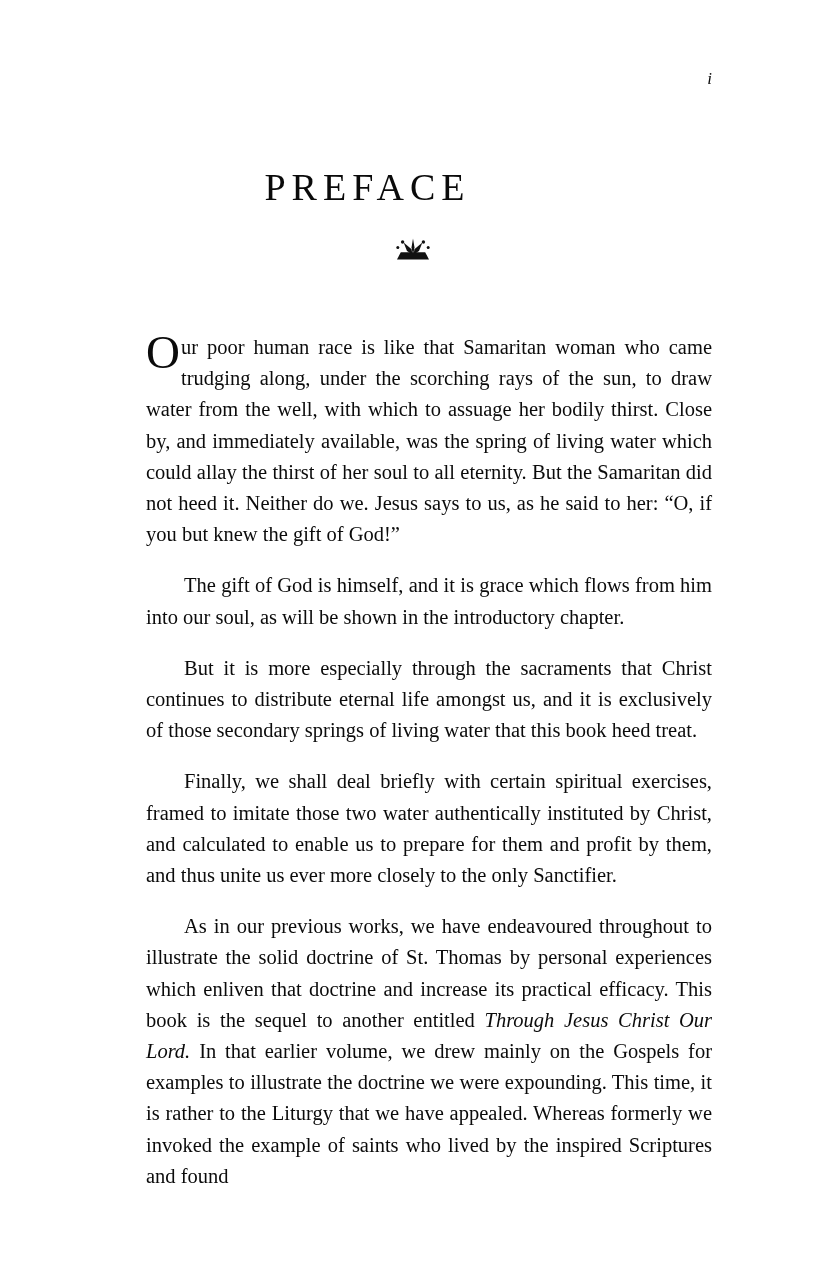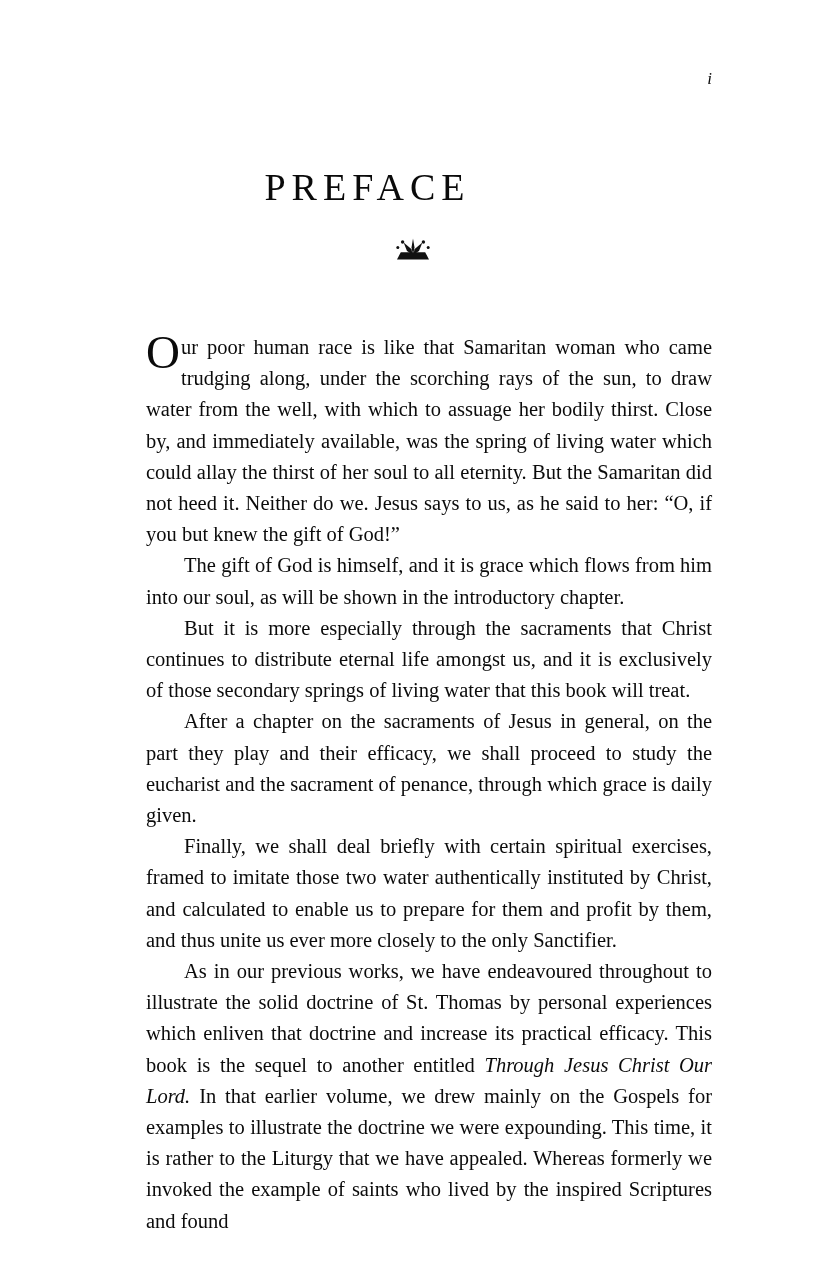--- a/index.html
+++ b/index.html
@@ -68,21 +68,21 @@
   }
   .para {
     margin: 0;
     font-size: 20.5px;
     line-height: 31.2px;
     text-align: justify;
     text-justify: inter-word;
     hyphens: none;
     color: #0b0b0b;
   }
-  .para + .para { text-indent: 38px; }
+  .para + .para { text-indent: 38px; margin-top: 20px; }
   .para.first { text-indent: 0; }
 
   .dropcap {
     float: left;
     font-size: 47px;
     line-height: 34px;
     padding: 0 1px 0 0;
     margin: 3px 0 0 0;
     font-weight: 400;
   }
@@ -118,23 +118,22 @@
       </g>
     </svg>
   </div>
 
   <div class="body-block">
 
     <p class="para first"><span class="dropcap">O</span><span>ur poor human race is like that Samaritan woman who came trudging along, under the scorching rays of the sun, to draw water from the well, with which to assuage her bodily thirst. Close by, and immediately available, was the spring of living water which could allay the thirst of her soul to all eternity. But the Samaritan did not heed it. Neither do we. Jesus says to us, as he said to her: “O, if you but knew the gift of God!”</span></p>
 
     <p class="para">The gift of God is himself, and it is grace which flows from him into our soul, as will be shown in the introductory chapter.</p>
 
-    <p class="para">But it is more especially through the sacraments that Christ continues to distribute eternal life amongst us, and it is exclusively of those secondary springs of living water that this book will treat.</p>
+    <p class="para">But it is more especially through the sacraments that Christ continues to distribute eternal life amongst us, and it is exclusively of those secondary springs of living water that this book heed treat.</p>
 
-    <p class="para">After a chapter on the sacraments of Jesus in general, on the part they play and their efficacy, we shall proceed to study the eucharist and the sacrament of penance, through which grace is daily given.</p>
 
     <p class="para">Finally, we shall deal briefly with certain spiritual exercises, framed to imitate those two water authentically instituted by Christ, and calculated to enable us to prepare for them and profit by them, and thus unite us ever more closely to the only Sanctifier.</p>
 
     <p class="para"><span>As in our previous works, we have endeavoured throughout to illustrate the solid doctrine of St. Thomas by personal experiences which enliven that doctrine and increase its practical efficacy. This book is the sequel to another entitled </span><span class="title-italic">Through Jesus Christ Our Lord.</span><span> In that earlier volume, we drew mainly on the Gospels for examples to illustrate the doctrine we were expounding. This time, it is rather to the Liturgy that we have appealed. Whereas formerly we invoked the example of saints who lived by the inspired Scriptures and found</span></p>
 
   </div>
 
 </div>
 
 </body></html>

